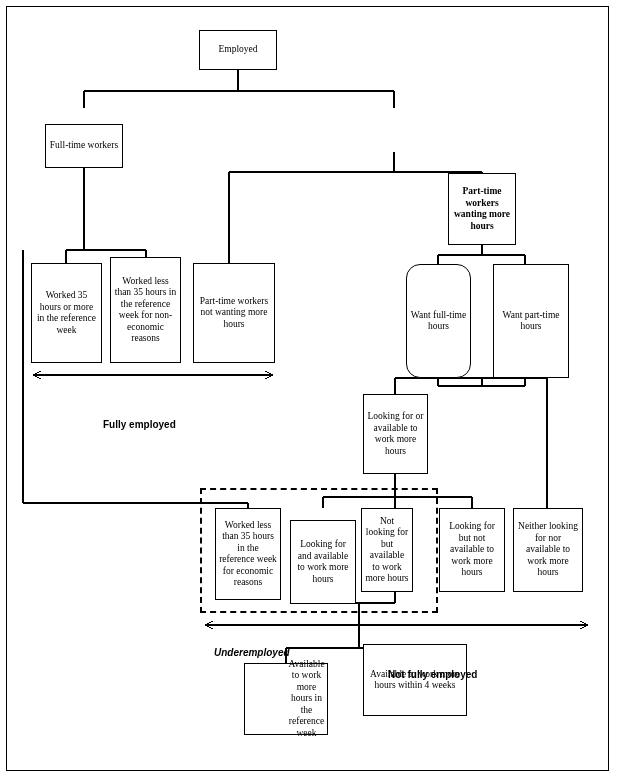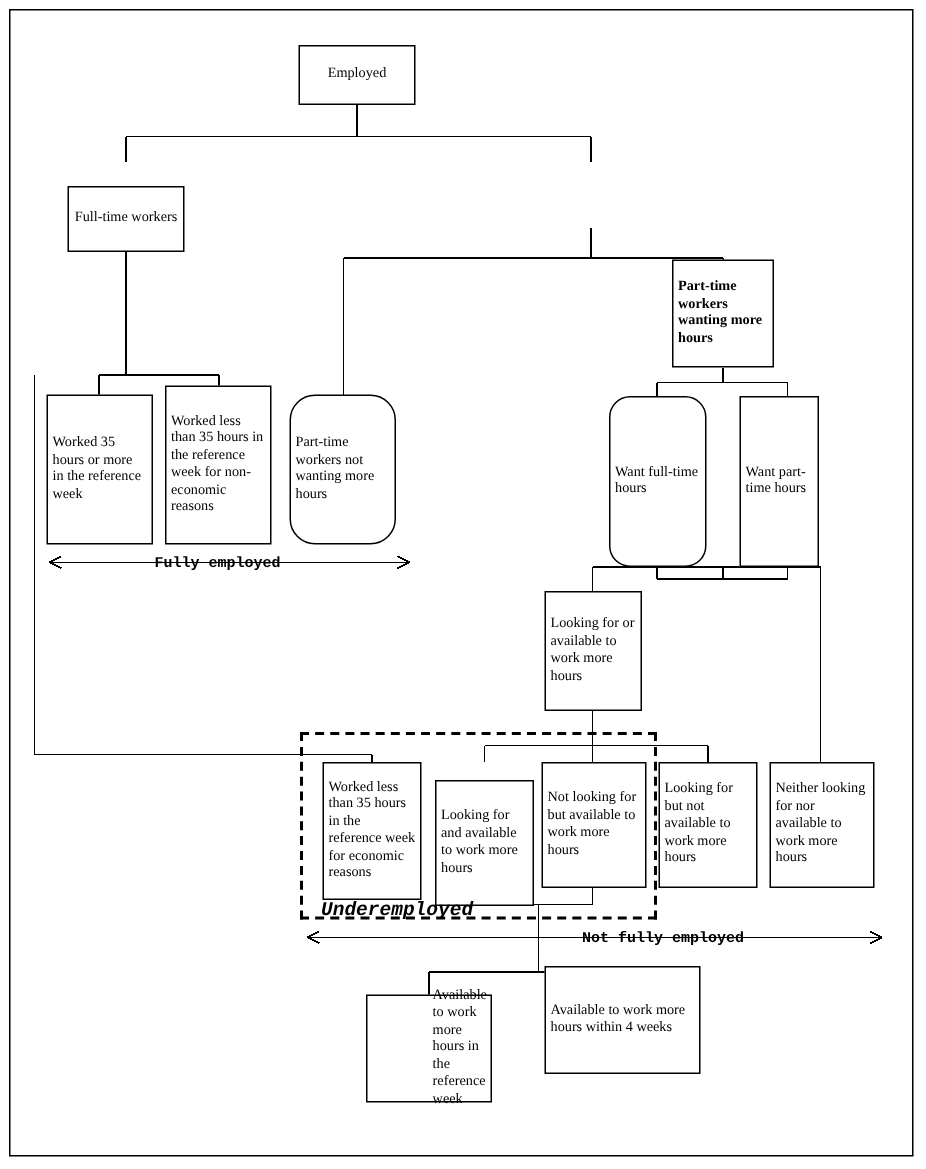--- a/index.html
+++ b/index.html
@@ -1,27 +1,27 @@
 <!DOCTYPE html>
 <html><head>
 <meta charset="utf-8">
 <style>
   html,body{margin:0;padding:0;background:#ffffff;}
   body{font-family:"Liberation Serif", serif;}
   #page{position:relative;width:617px;height:779px;background:#fff;overflow:hidden;}
   #frame{position:absolute;left:6px;top:6px;width:603px;height:765px;border:1px solid #000;box-sizing:border-box;}
   svg#wires{position:absolute;left:0;top:0;width:617px;height:779px;}
   .node{position:absolute;box-sizing:border-box;border:1px solid #000;background:#fff;
-        display:flex;align-items:center;justify-content:center;
+        display:flex;align-items:center;justify-content:center;text-align:center;
         font-family:"Liberation Serif", serif;font-size:9.5px;line-height:11.5px;color:#000;
         padding:2px 3px;}
   .node span{display:block;}
-  .band-label{position:absolute;font-family:Liberation Mono, monospace;font-weight:bold;
-        font-size:10px;color:#000;white-space:nowrap;}
-  .band-label.italic{font-weight:bold;font-style:italic;font-size:13px;}
+  .band-label{position:absolute;font-family:Liberation Sans, sans-serif;font-weight:bold;
+        font-size:10px;color:#000;white-space:nowrap;margin-top:48px;}
+  .band-label.italic{font-weight:bold;font-style:italic;font-size:10px;}
   .dashbox{position:absolute;box-sizing:border-box;border:2.5px dashed #000;background:transparent;}
 </style>
 </head>
 <body>
 
 <div id="page">
 
   <div id="frame"></div>
 
   <svg id="wires" viewBox="0 0 617 779" xmlns="http://www.w3.org/2000/svg">
@@ -100,39 +100,39 @@
   </div>
   <div class="node" style="left:448px;top:173px;width:68px;height:72px;font-weight:bold;">
     <span>Part-time workers wanting more hours</span>
   </div>
   <div class="node" style="left:31px;top:263px;width:71px;height:100px;">
     <span>Worked 35 hours or more in the reference week</span>
   </div>
   <div class="node" style="left:110px;top:257px;width:71px;height:106px;">
     <span>Worked less than 35 hours in the reference week for non-economic reasons</span>
   </div>
-  <div class="node" style="left:193px;top:263px;width:71px;height:100px;border-radius:17px;">
+  <div class="node" style="left:193px;top:263px;width:82px;height:100px;">
     <span>Part-time workers not wanting more hours</span>
   </div>
   <div class="node" style="left:406px;top:264px;width:65px;height:114px;border-radius:14px;">
     <span>Want full-time hours</span>
   </div>
-  <div class="node" style="left:493px;top:264px;width:53px;height:114px;">
+  <div class="node" style="left:493px;top:264px;width:76px;height:114px;">
     <span>Want part-time hours</span>
   </div>
   <div class="node" style="left:363px;top:394px;width:65px;height:80px;">
     <span>Looking for or available to work more hours</span>
   </div>
   <div class="node" style="left:215px;top:508px;width:66px;height:92px;">
     <span>Worked less than 35 hours in the reference week for economic reasons</span>
   </div>
   <div class="node" style="left:290px;top:508px;width:66px;height:84px;margin-top:12px;">
     <span>Looking for and available to work more hours</span>
   </div>
-  <div class="node" style="left:361px;top:508px;width:70px;height:84px;">
+  <div class="node" style="left:361px;top:508px;width:52px;height:84px;">
     <span>Not looking for but available to work more hours</span>
   </div>
   <div class="node" style="left:439px;top:508px;width:66px;height:84px;">
     <span>Looking for but not available to work more hours</span>
   </div>
   <div class="node" style="left:513px;top:508px;width:70px;height:84px;">
     <span>Neither looking for nor available to work more hours</span>
   </div>
   <div class="node" style="left:244px;top:663px;width:84px;height:72px;padding-left:44px;">
     <span>Available to work more hours in the reference week</span>

